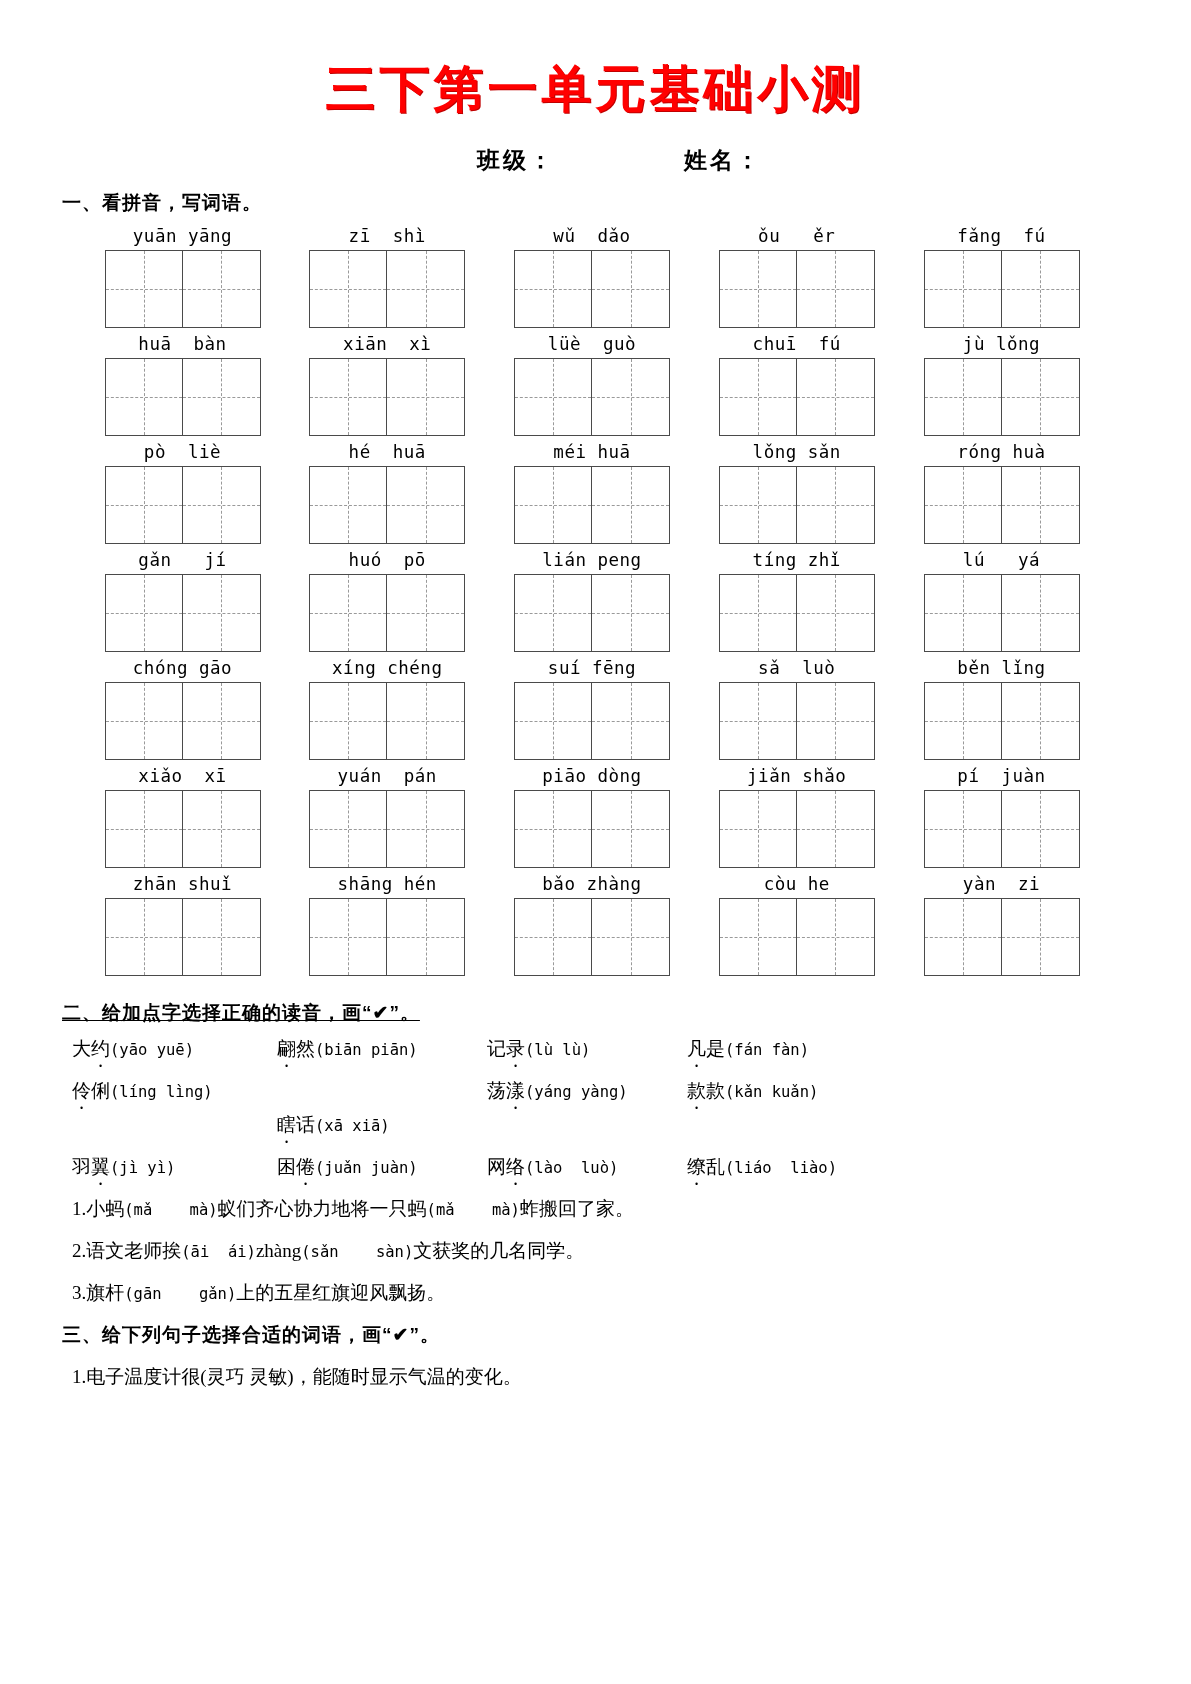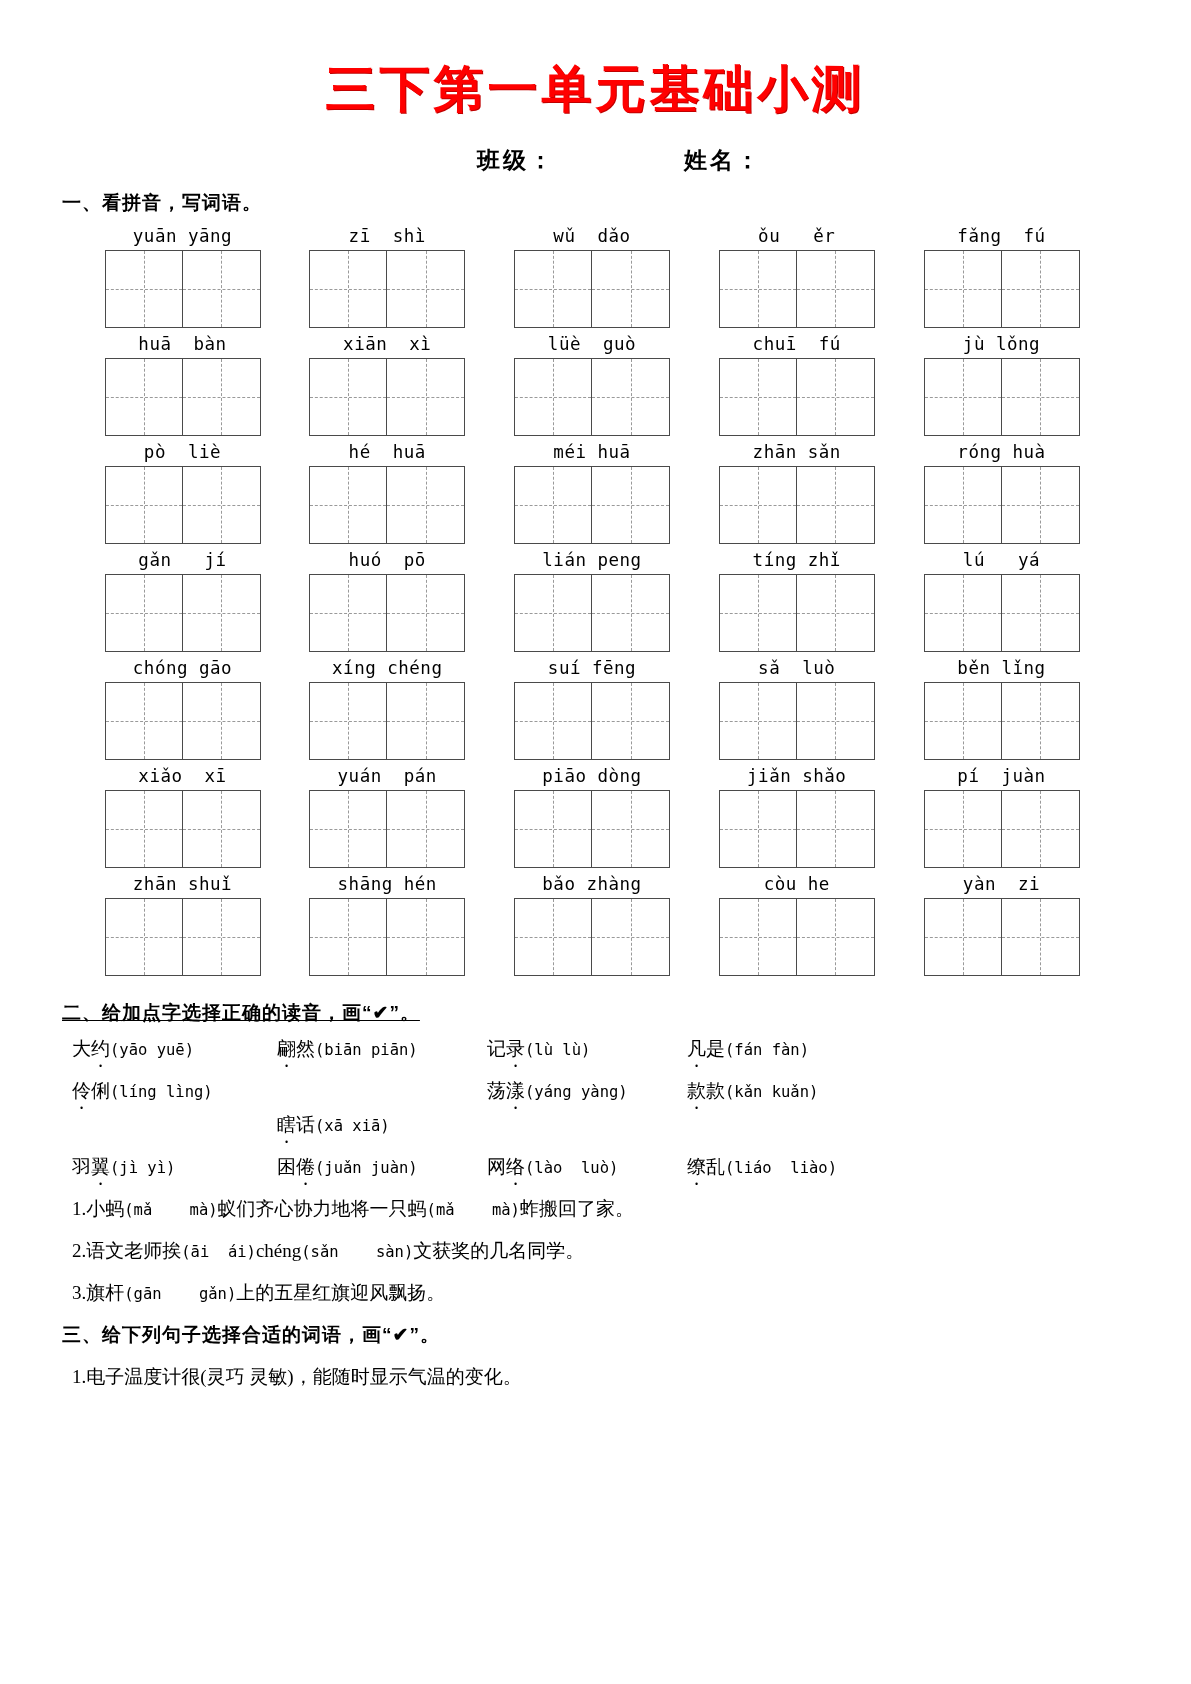--- a/index.html
+++ b/index.html
@@ -260,21 +260,21 @@
           </div>
         </div>
         <div class="cellgroup">
           <div class="pinyin">méi huā</div>
           <div class="boxes">
             <div class="tianzi"></div>
             <div class="tianzi"></div>
           </div>
         </div>
         <div class="cellgroup">
-          <div class="pinyin">zhān sǎn</div>
+          <div class="pinyin">lǒng sǎn</div>
           <div class="boxes">
             <div class="tianzi"></div>
             <div class="tianzi"></div>
           </div>
         </div>
         <div class="cellgroup">
           <div class="pinyin">róng huà</div>
           <div class="boxes">
             <div class="tianzi"></div>
             <div class="tianzi"></div>
@@ -446,21 +446,21 @@
         <div class="choice-item" style="width: 200px;"><span class="w">荡</span><span class="w dotted">漾</span><span class="py">(yáng yàng)</span></div>
         <div class="choice-item" style="width: 200px;"><span class="w dotted">款</span><span class="w">款</span><span class="py">(kǎn kuǎn)</span></div>
       </div>
       <div class="choice-row">
         <div class="choice-item" style="width: 205px;"><span class="w">羽</span><span class="w dotted">翼</span><span class="py">(jì yì)</span></div>
         <div class="choice-item" style="width: 210px;"><span class="w">困</span><span class="w dotted">倦</span><span class="py">(juǎn juàn)</span></div>
         <div class="choice-item" style="width: 200px;"><span class="w">网</span><span class="w dotted">络</span><span class="py">(lào  luò)</span></div>
         <div class="choice-item" style="width: 200px;"><span class="w dotted">缭</span><span class="w">乱</span><span class="py">(liáo  liào)</span></div>
       </div>
       <div class="sent"><span>1.</span><span>小蚂</span><span class="py">(mǎ    mà)</span><span>蚁们齐心协力地将一只蚂</span><span class="py">(mǎ    mà)</span><span>蚱搬回了家。</span></div>
-      <div class="sent"><span>2.</span><span>语文老师挨</span><span class="py">(āi  ái)</span><span>chéng</span><span class="py">(sǎn    sàn)</span><span>文获奖的几名同学。</span></div>
+      <div class="sent"><span>2.</span><span>语文老师挨</span><span class="py">(āi  ái)</span><span>zhàng</span><span class="py">(sǎn    sàn)</span><span>文获奖的几名同学。</span></div>
       <div class="sent"><span>3.</span><span>旗杆</span><span class="py">(gān    gǎn)</span><span>上的五星红旗迎风飘扬。</span></div>
     </div>
 
   <div class="section-title" style="margin-top:8px;">三、给下列句子选择合适的词语，画“✔”。</div>
 
   <div class="choice-block" id="section3-block" style="margin-top:14px;">
       <div class="q3-line">1.电子温度计很(灵巧   灵敏)，能随时显示气温的变化。</div>
     </div>
 
 </div>

